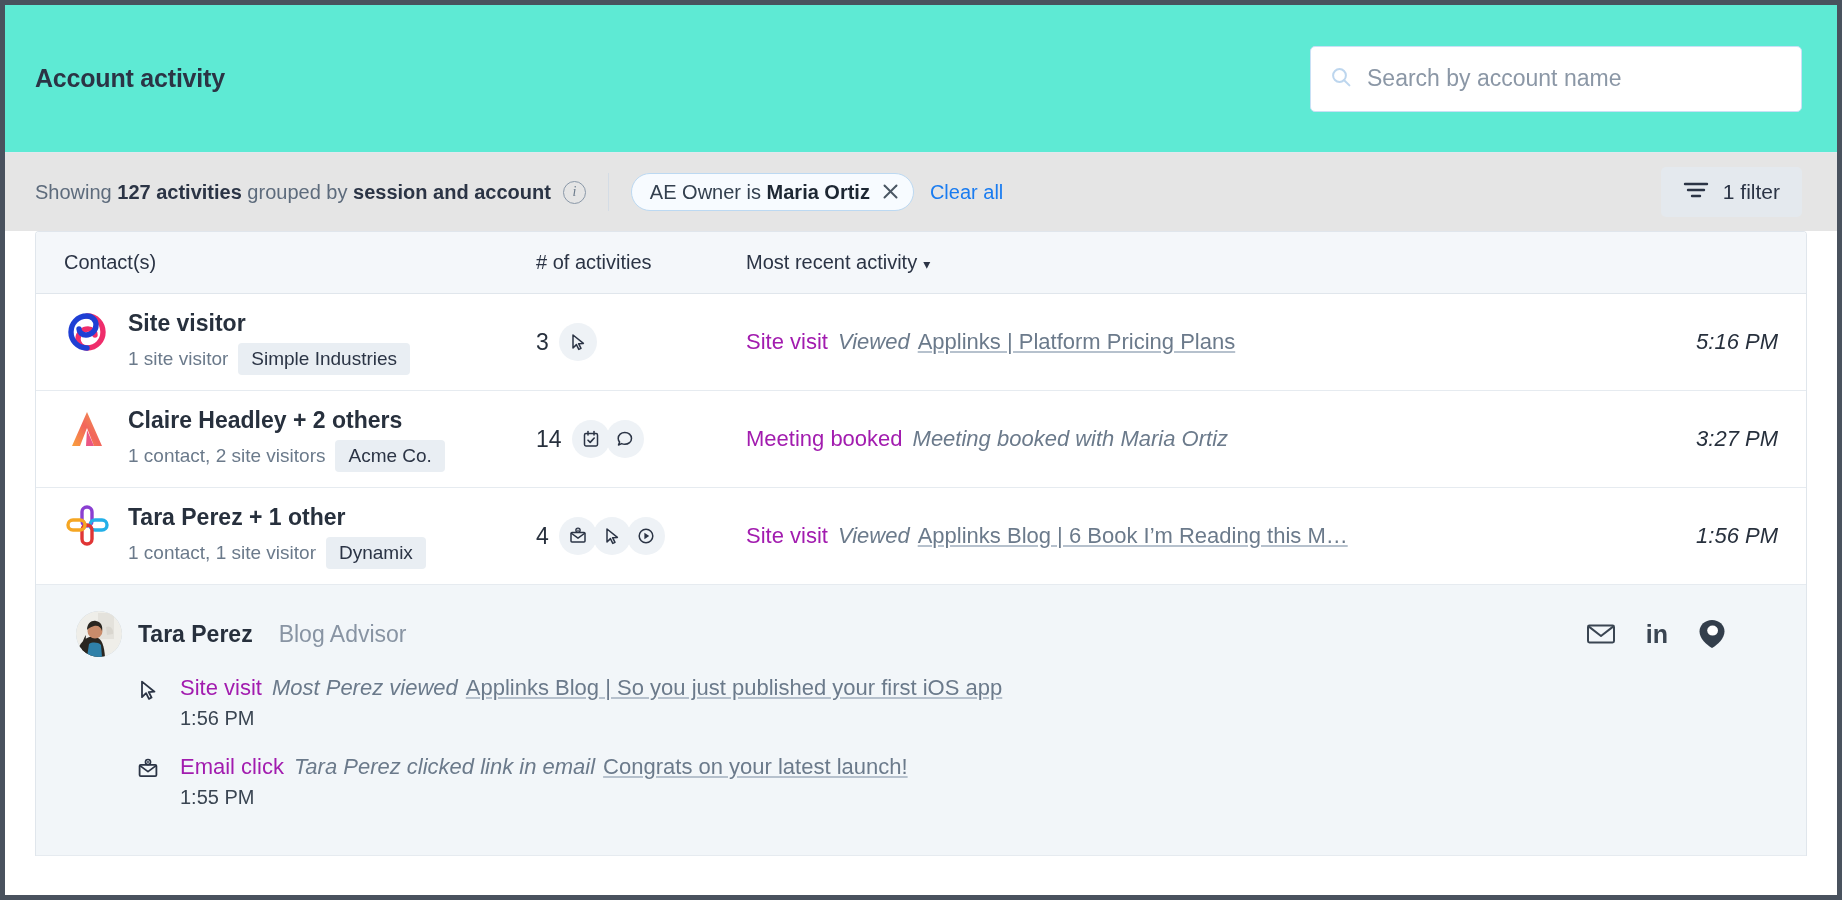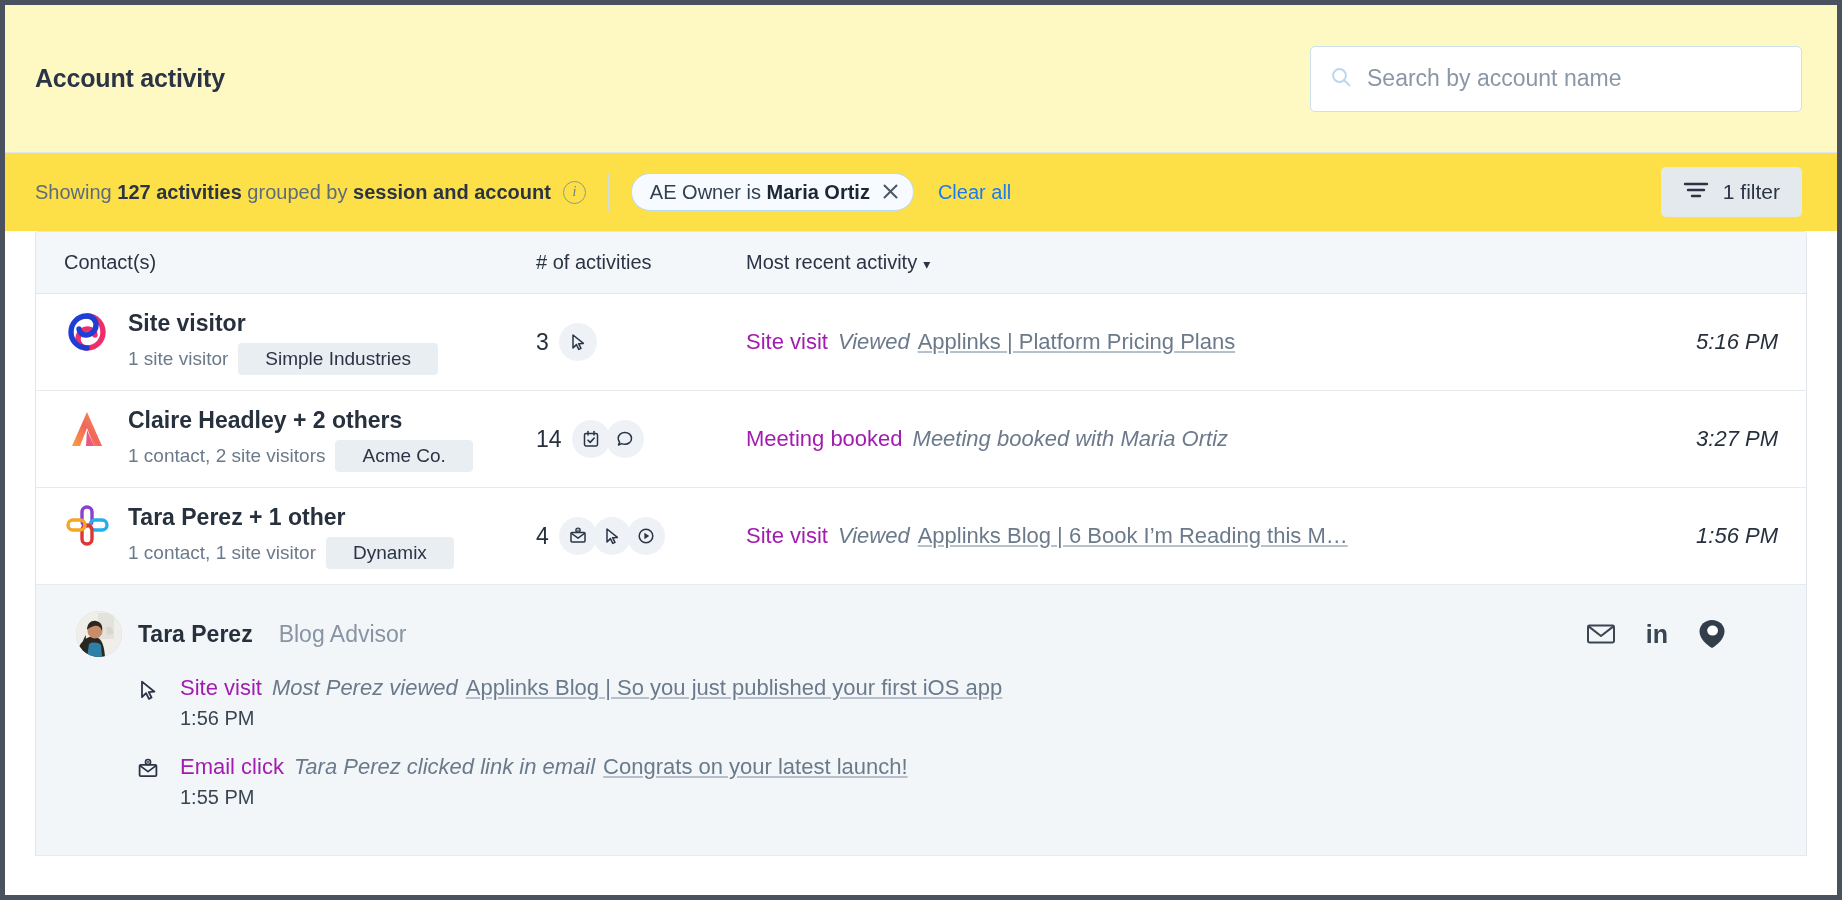--- a/index.html
+++ b/index.html
@@ -13,21 +13,21 @@
     position: relative;
     width: 1842px; height: 900px;
     background: #ffffff;
     border: 5px solid #49525e;
     overflow: hidden;
   }
 
   
   .topbar {
     height: 148px;
-    background: #fef9c3;
+    background: #5eead4;
     border-bottom: 1px solid #e3e8ee;
     display: flex;
     align-items: center;
     justify-content: space-between;
     padding: 0 35px 0 30px;
   }
   .page-title {
     font-size: 25px;
     font-weight: bold;
     color: #2b3445;
@@ -50,21 +50,21 @@
     color: #6b7a8d;
     margin-left: 14px;
     width: 100%;
     background: transparent;
   }
   .search-input::placeholder { color: #8b97a6; }
 
   
   .statusbar {
     height: 78px;
-    background: #fde047;
+    background: #e5e5e5;
     display: flex;
     align-items: center;
     padding: 0 35px 0 30px;
     gap: 0;
   }
   .showing-text {
     font-size: 20px;
     color: #5d6b7c;
     white-space: nowrap;
   }
@@ -95,21 +95,21 @@
     font-size: 20px;
     color: #33404f;
     gap: 12px;
     white-space: nowrap;
   }
   .chip b { font-weight: bold; color: #1d2733; }
   .chip-x { font-size: 21px; color: #4a5663; line-height: 1; cursor: pointer; }
   .clear-all {
     font-size: 20px;
     color: #1a7cf0;
-    margin-left: 24px;
+    margin-left: 16px;
     cursor: pointer;
     white-space: nowrap;
   }
   .spacer { flex: 1; }
   .filter-btn {
     height: 50px;
     background: #e4e9ee;
     border-radius: 5px;
     display: flex; align-items: center;
     gap: 14px;
@@ -162,21 +162,21 @@
     white-space: nowrap;
   }
   .c-sub {
     display: flex; align-items: center; gap: 10px;
     margin-top: 5px;
   }
   .c-sub-text { font-size: 19px; color: #6b7a8b; white-space: nowrap; }
   .badge {
     background: #e9eef3;
     border-radius: 4px;
-    padding: 5px 27px;
+    padding: 5px 13px;
     font-size: 19px;
     color: #2b3445;
     white-space: nowrap;
   }
 
   .cell-count {
     width: 210px;
     display: flex; align-items: center; gap: 10px;
   }
   .count-num { font-size: 23px; color: #27303d; }

